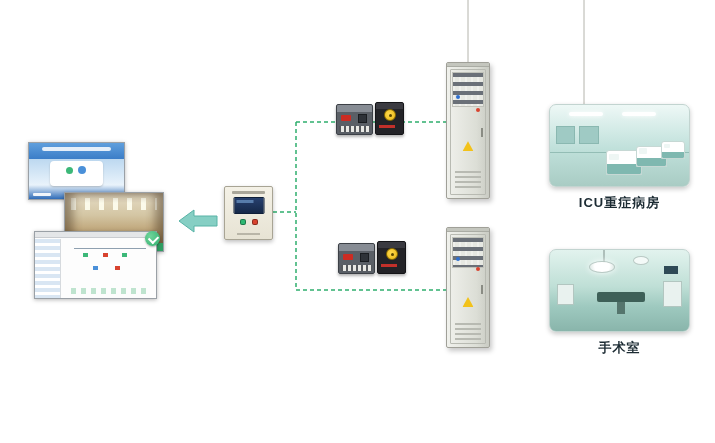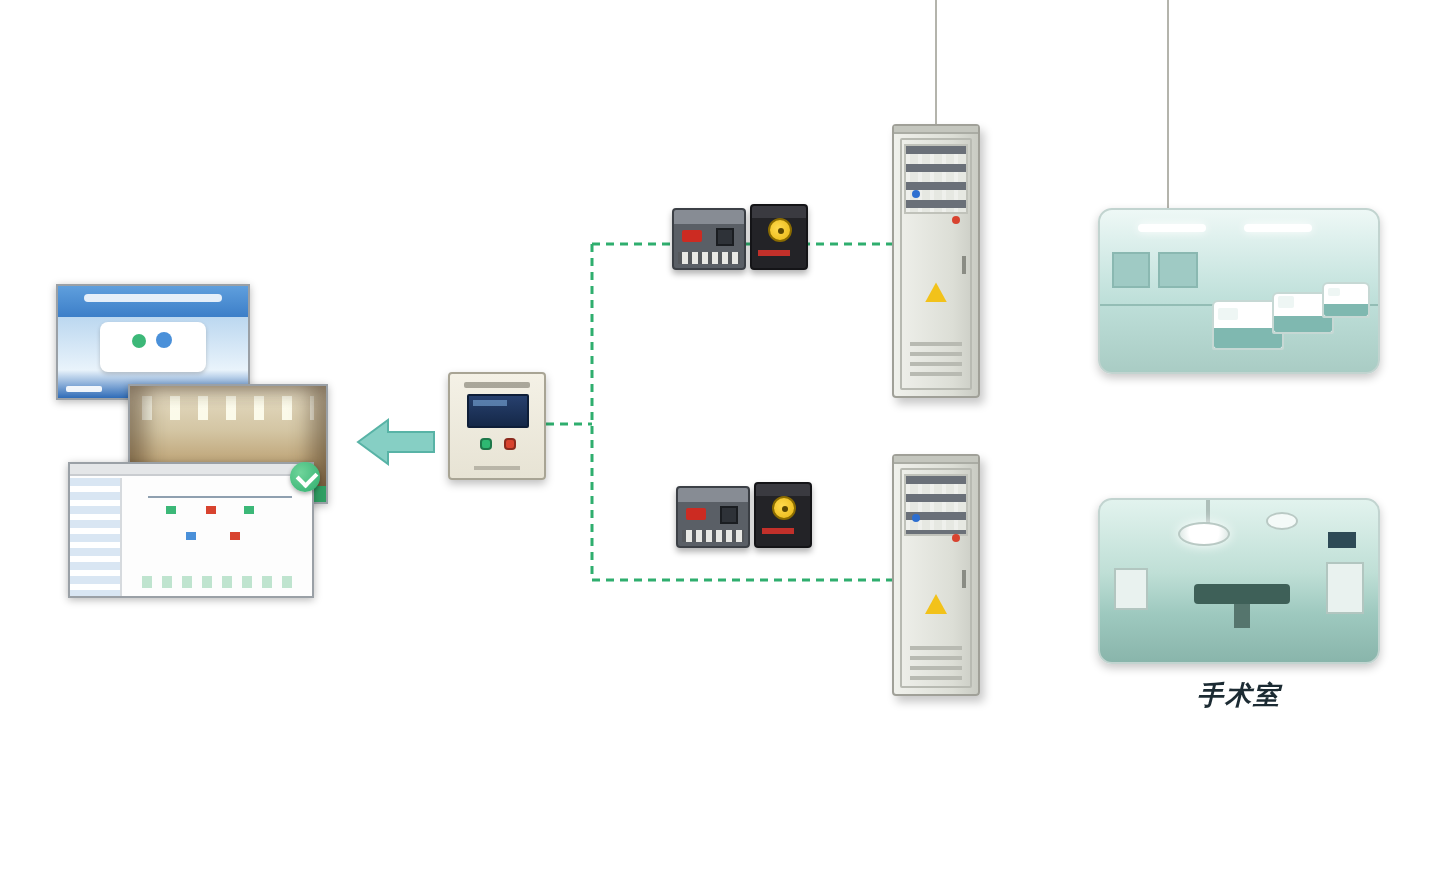--- a/index.html
+++ b/index.html
@@ -130,21 +130,21 @@
   .or-equip{position:absolute;background:#e9f2ef;border:1px solid #b2c6c0;}
   .or-equip.e1{left:5%;top:42%;width:12%;height:26%;}
   .or-equip.e2{right:5%;top:38%;width:14%;height:32%;}
   .or-screen{position:absolute;right:8%;top:20%;width:10%;height:10%;background:#2e4a56;}
 
   
   .room-label{position:absolute;left:549px;width:141px;text-align:center;z-index:2;
     font-size:13px;font-weight:700;color:var(--label-color);letter-spacing:1px;
     font-family:"Liberation Sans",sans-serif;}
   #label-icu{top:194px;}
-  #label-or{top:339px;font-style:italic;}
+  #label-or{top:339px;}
 </style>
 </head>
 <body>
 
 <div id="canvas">
 
   <svg id="wires" width="715" height="443" viewBox="0 0 715 443">
 
     <line x1="468" y1="0" x2="468" y2="63" stroke="#b4b4ac" stroke-width="1"></line>
     <line x1="584" y1="0" x2="584" y2="104" stroke="#b4b4ac" stroke-width="1"></line>
@@ -224,20 +224,21 @@
       </div>
     <div class="bed b2">
         <div class="pillow"></div>
         <div class="blanket"></div>
       </div>
     <div class="bed b3">
         <div class="pillow"></div>
         <div class="blanket"></div>
       </div>
   </div>
+  <div class="room-label" id="label-icu">ICU重症病房</div>
 
   <div class="mod-ats" style="left:338px;top:243px;">
     <div class="ats-label"></div>
     <div class="ats-switch"></div>
     <div class="ats-terminals"></div>
   </div>
   <div class="mod-transformer" style="left:377px;top:241px;">
     <div class="tx-dial"></div>
     <div class="tx-band"></div>
   </div>

